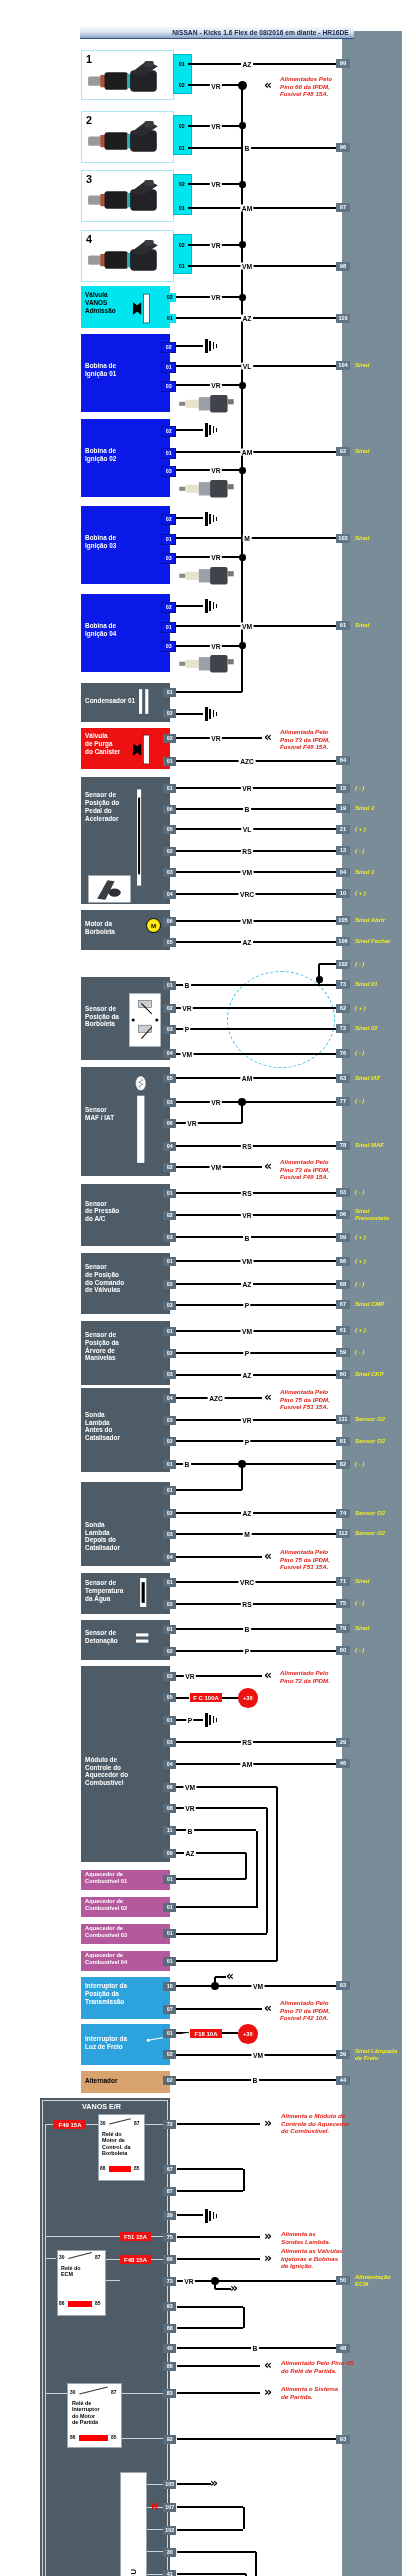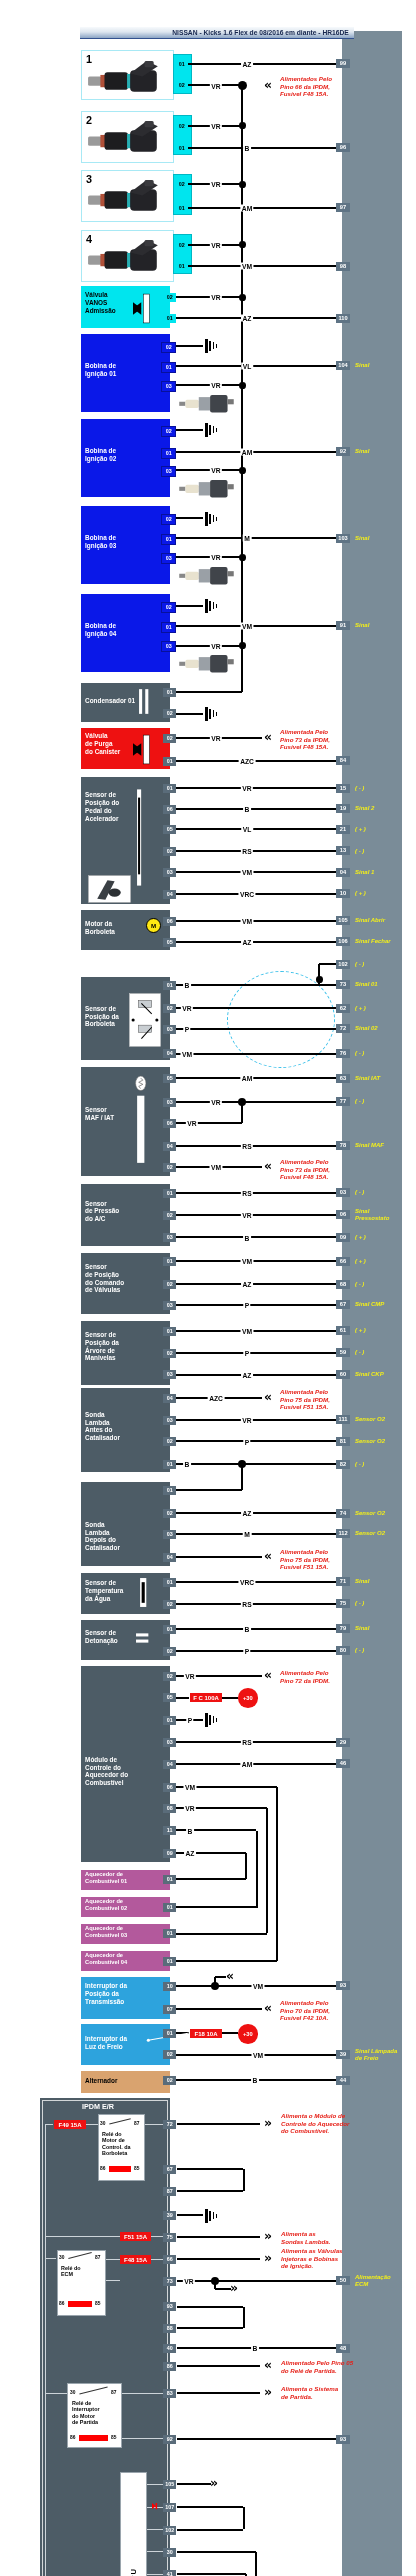--- a/index.html
+++ b/index.html
@@ -182,21 +182,21 @@
       <div class="blabel" style="color: rgb(255, 255, 255); padding-top: 11.3px;">Interruptor da
 Luz de Freio</div>
     </div>
     <div class="cbox" style="left: 81px; top: 2071px; width: 89px; height: 22px; background: rgb(217, 163, 111);">
       <div class="blabel" style="color: rgb(0, 0, 0); padding-top: 6.2px;">Alternador</div>
     </div>
     <div class="cbox" style="left: 40px; top: 2098px; width: 130px; height: 835px; background: rgb(77, 92, 102);">
       <div class="blabel" style="color: rgb(255, 255, 255); padding-top: 3.1px;"></div>
     </div>
     <div class="iwhite" style="left: 42px; top: 2100px; width: 124px; height: 828px;"></div>
-    <div class="abs" style="left: 82px; top: 2102px; color: rgb(255, 255, 255); font-weight: bold; font-size: 7.2px; z-index: 8;">IPDM E/R</div>
+    <div class="abs" style="left: 82px; top: 2102px; color: rgb(255, 255, 255); font-weight: bold; font-size: 7.2px; z-index: 8;">VANOS E/R</div>
     <div class="wire" style="left: 177px; top: 63px; width: 159px;"></div>
     <div class="wlabel" style="left: 247px; top: 64px;">AZ</div>
     <div class="wire" style="left: 177px; top: 84px; width: 65px;"></div>
     <div class="wlabel" style="left: 216px; top: 86px;">VR</div>
     <div class="wire" style="left: 177px; top: 125px; width: 65px;"></div>
     <div class="wlabel" style="left: 216px; top: 126px;">VR</div>
     <div class="wire" style="left: 177px; top: 147px; width: 159px;"></div>
     <div class="wlabel" style="left: 247px; top: 148px;">B</div>
     <div class="wire" style="left: 177px; top: 183px; width: 65px;"></div>
     <div class="wlabel" style="left: 216px; top: 184px;">VR</div>

